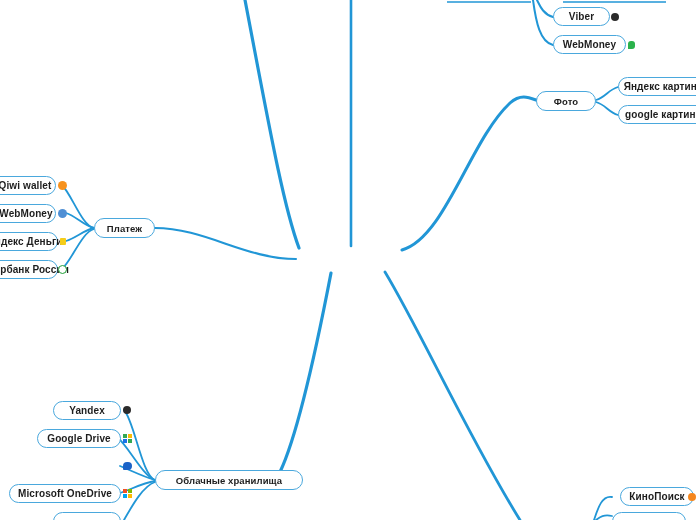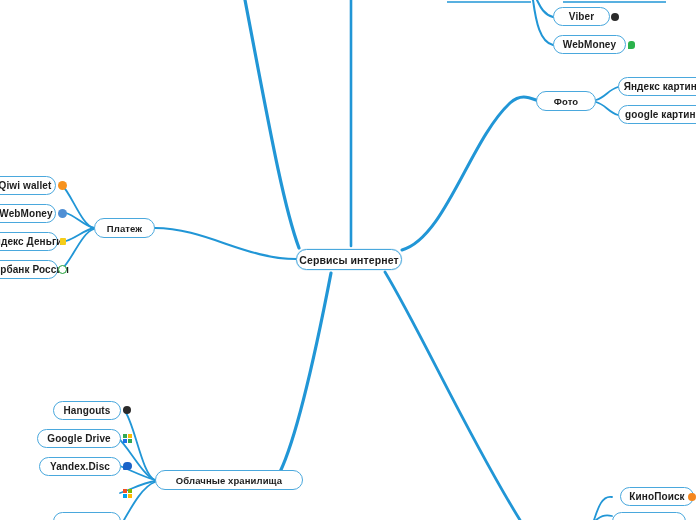--- a/index.html
+++ b/index.html
@@ -112,23 +112,20 @@
       <path d="M155,482 C143,486 132,506 124,520" stroke-width="1.8"></path>
 
       <path d="M612,497 C602,495 598,508 594,520" stroke-width="1.8"></path>
       <path d="M612,516 C604,514 600,517 596,520" stroke-width="1.8"></path>
 
       <path d="M447,2 L531,2" stroke-width="1.6" stroke-linecap="butt"></path>
       <path d="M563,2 L666,2" stroke-width="1.6" stroke-linecap="butt"></path>
     </g>
   </svg>
 
-  <div class="node central" style="left:296px; top:249px; width:106px; height:21px;">
-    <span>Сервисы интернет</span>
-  </div>
 
   <div class="node l2" style="left:553px; top:7px; width:57px; height:19px;">
     <span>Viber</span>
   </div>
   <span class="badge" style="left:611px; top:13px; width:8px; height:8px; background:#2b2b2b;"></span>
 
   <div class="node l2" style="left:553px; top:35px; width:73px; height:19px;">
     <span>WebMoney</span>
   </div>
   <span class="badge" style="left:628px; top:41px; width:7px; height:8px; background:#2bb24c; border-radius:3px 3px 3px 0;"></span>
@@ -167,39 +164,39 @@
   <div class="node l2" style="left:-24px; top:260px; width:82px; height:19px;">
     <span style="padding-left:16px;">Сбербанк России</span>
   </div>
   <span class="badge" style="left:58px; top:265px; width:9px; height:9px; background:#ffffff; border:1.6px solid #21a038; box-sizing:border-box;"></span>
 
   <div class="node l1" style="left:155px; top:470px; width:148px; height:20px;">
     <span>Облачные хранилища</span>
   </div>
 
   <div class="node l2" style="left:53px; top:401px; width:68px; height:19px;">
-    <span>Hangouts</span>
+    <span>Yandex</span>
   </div>
   <span class="badge" style="left:123px; top:406px; width:8px; height:8px; background:#2b2b2b;"></span>
 
   <div class="node l2" style="left:37px; top:429px; width:84px; height:19px;">
     <span>Google Drive</span>
   </div>
   <span class="badge-tile" style="left:123px; top:434px; width:9px; height:9px;">
     <i style="background:#34a853;"></i>
       <i style="background:#fbbc05;"></i>
     <i style="background:#1a73e8;"></i>
       <i style="background:#34a853;"></i>
   </span>
 
-  <div class="node l2" style="left:39px; top:457px; width:82px; height:19px;">
-    <span>Yandex.Disc</span>
-  </div>
   <span class="badge" style="left:123px; top:462px; width:9px; height:8px; background:#1a63c8; border-radius:4px 4px 4px 1px;"></span>
 
+  <div class="node l2" style="left:9px; top:484px; width:112px; height:19px;">
+    <span>Microsoft OneDrive</span>
+  </div>
   <span class="badge-tile" style="left:123px; top:489px; width:9px; height:9px;">
     <i style="background:#f25022;"></i>
       <i style="background:#7fba00;"></i>
     <i style="background:#00a4ef;"></i>
       <i style="background:#ffb900;"></i>
   </span>
 
   <div class="node l2" style="left:53px; top:512px; width:68px; height:19px;"></div>
 
   <div class="node l2" style="left:620px; top:487px; width:74px; height:19px;">

